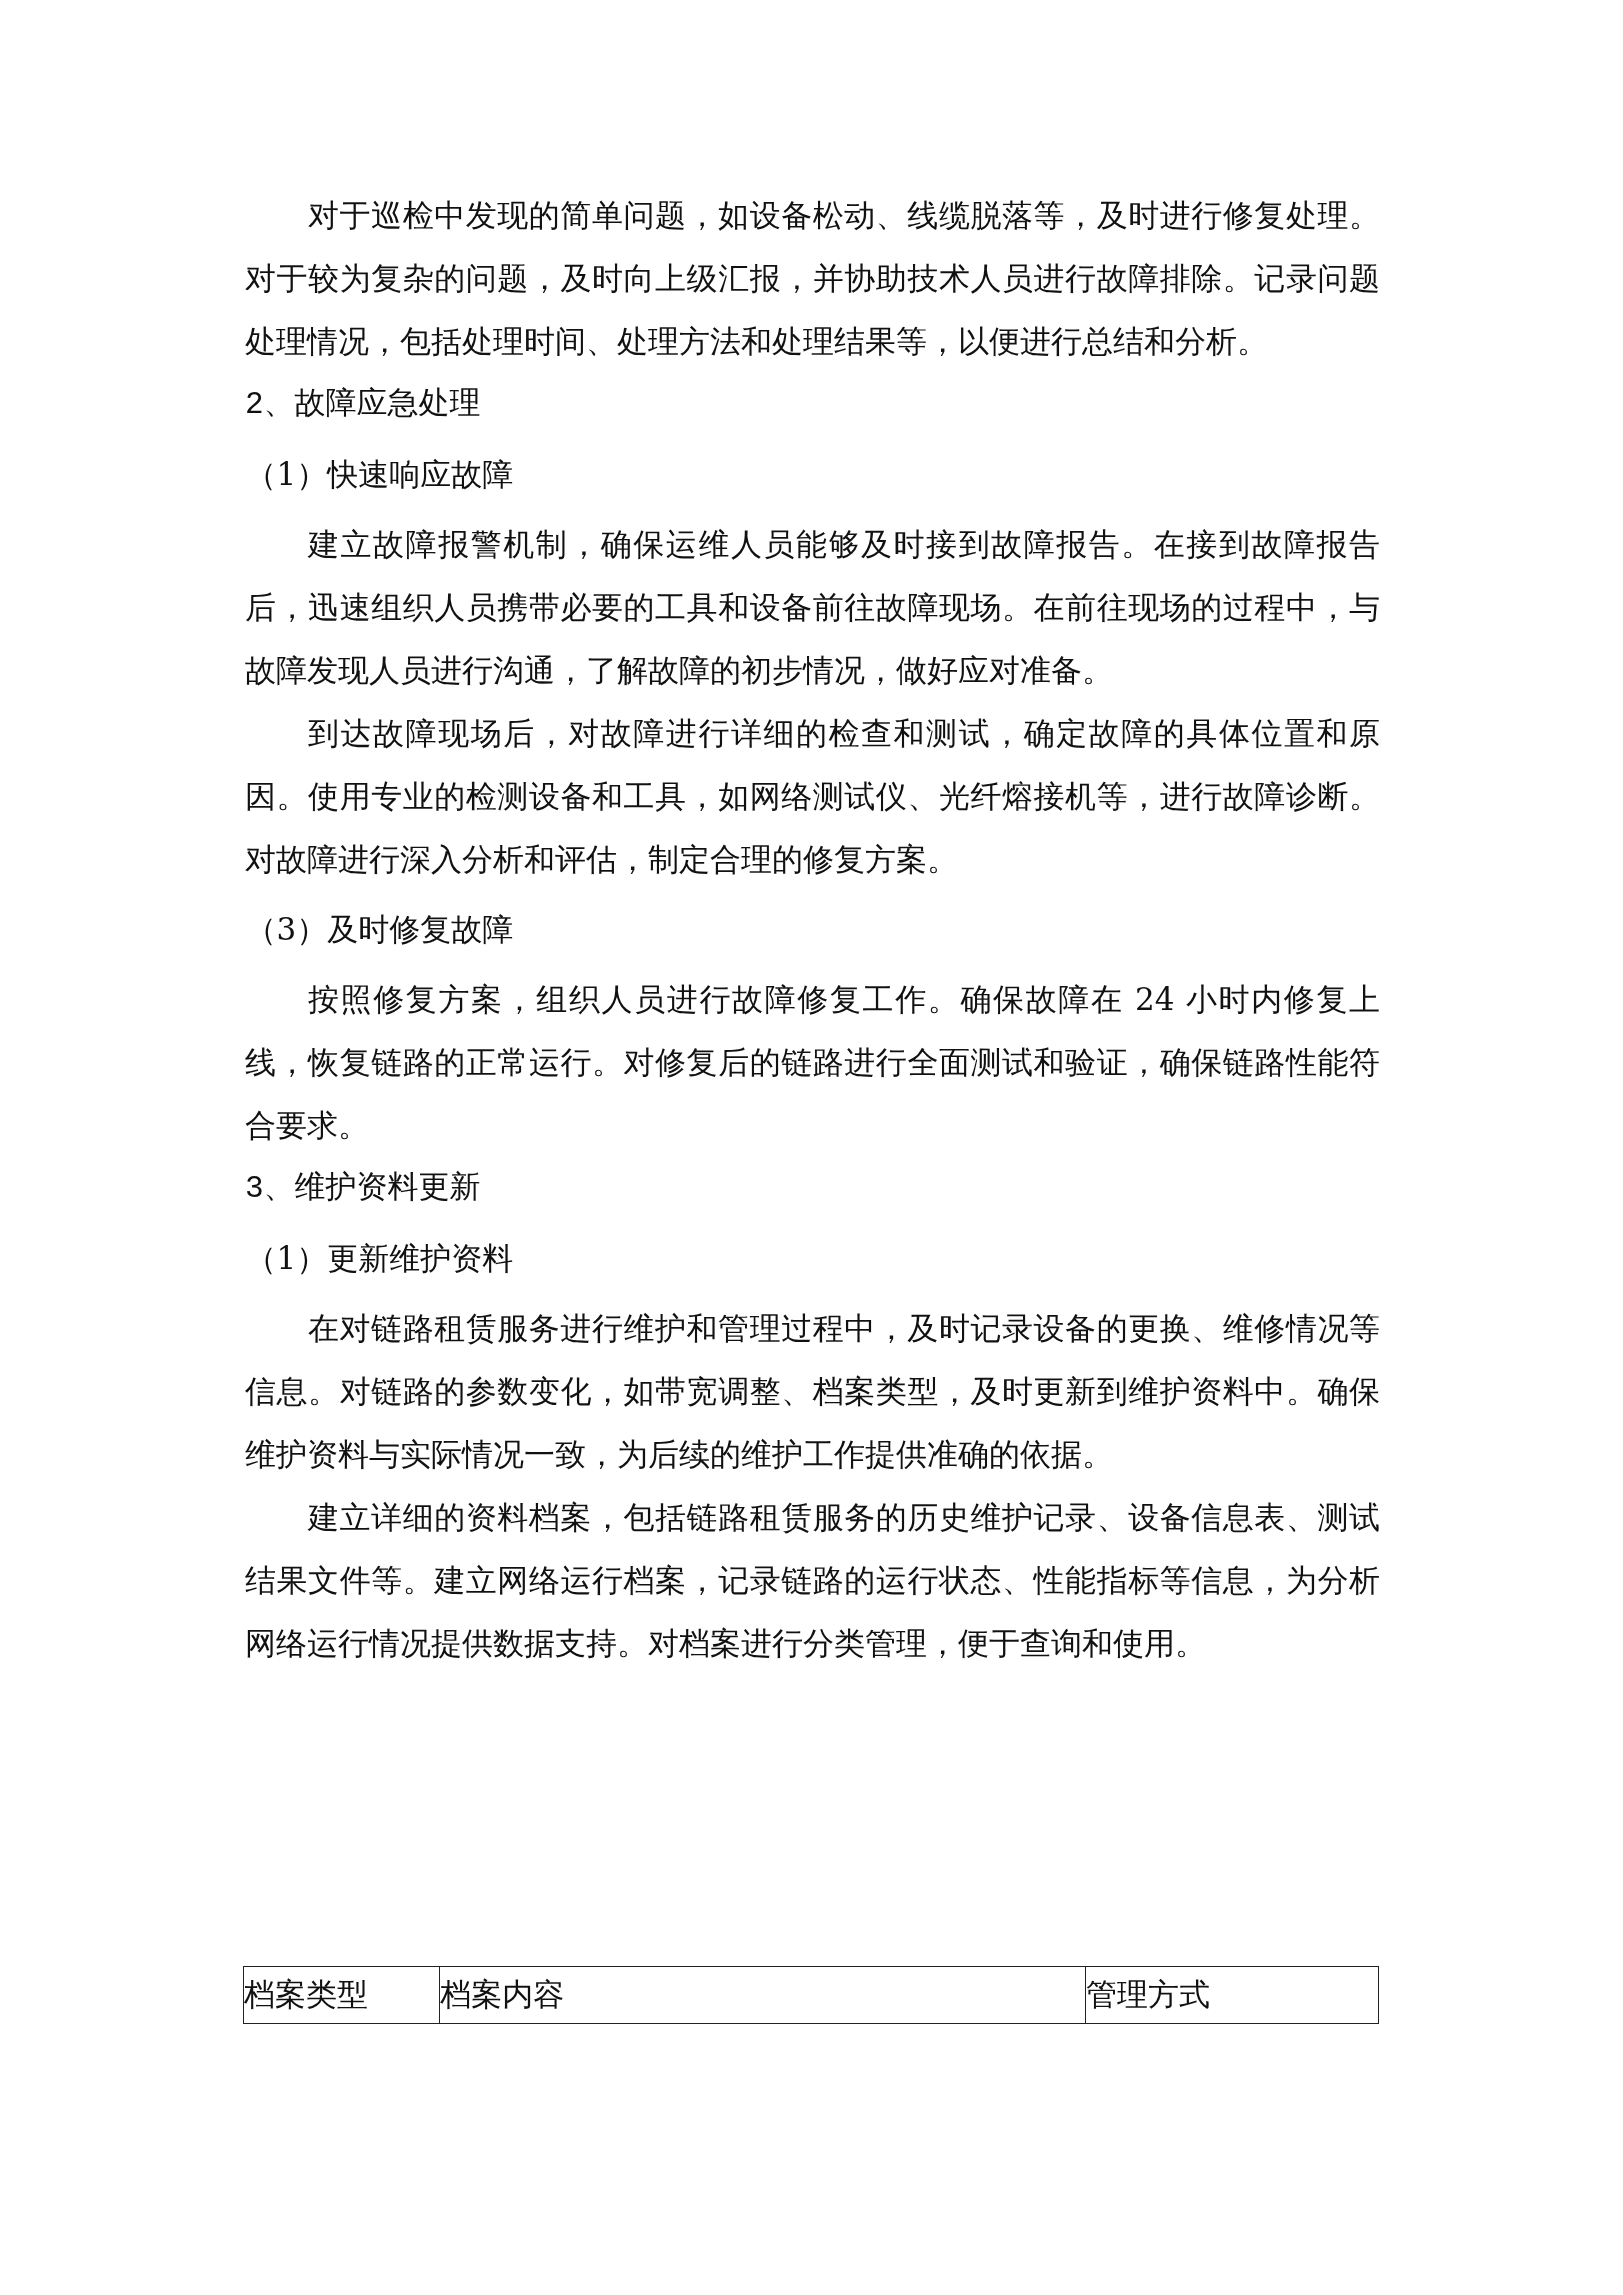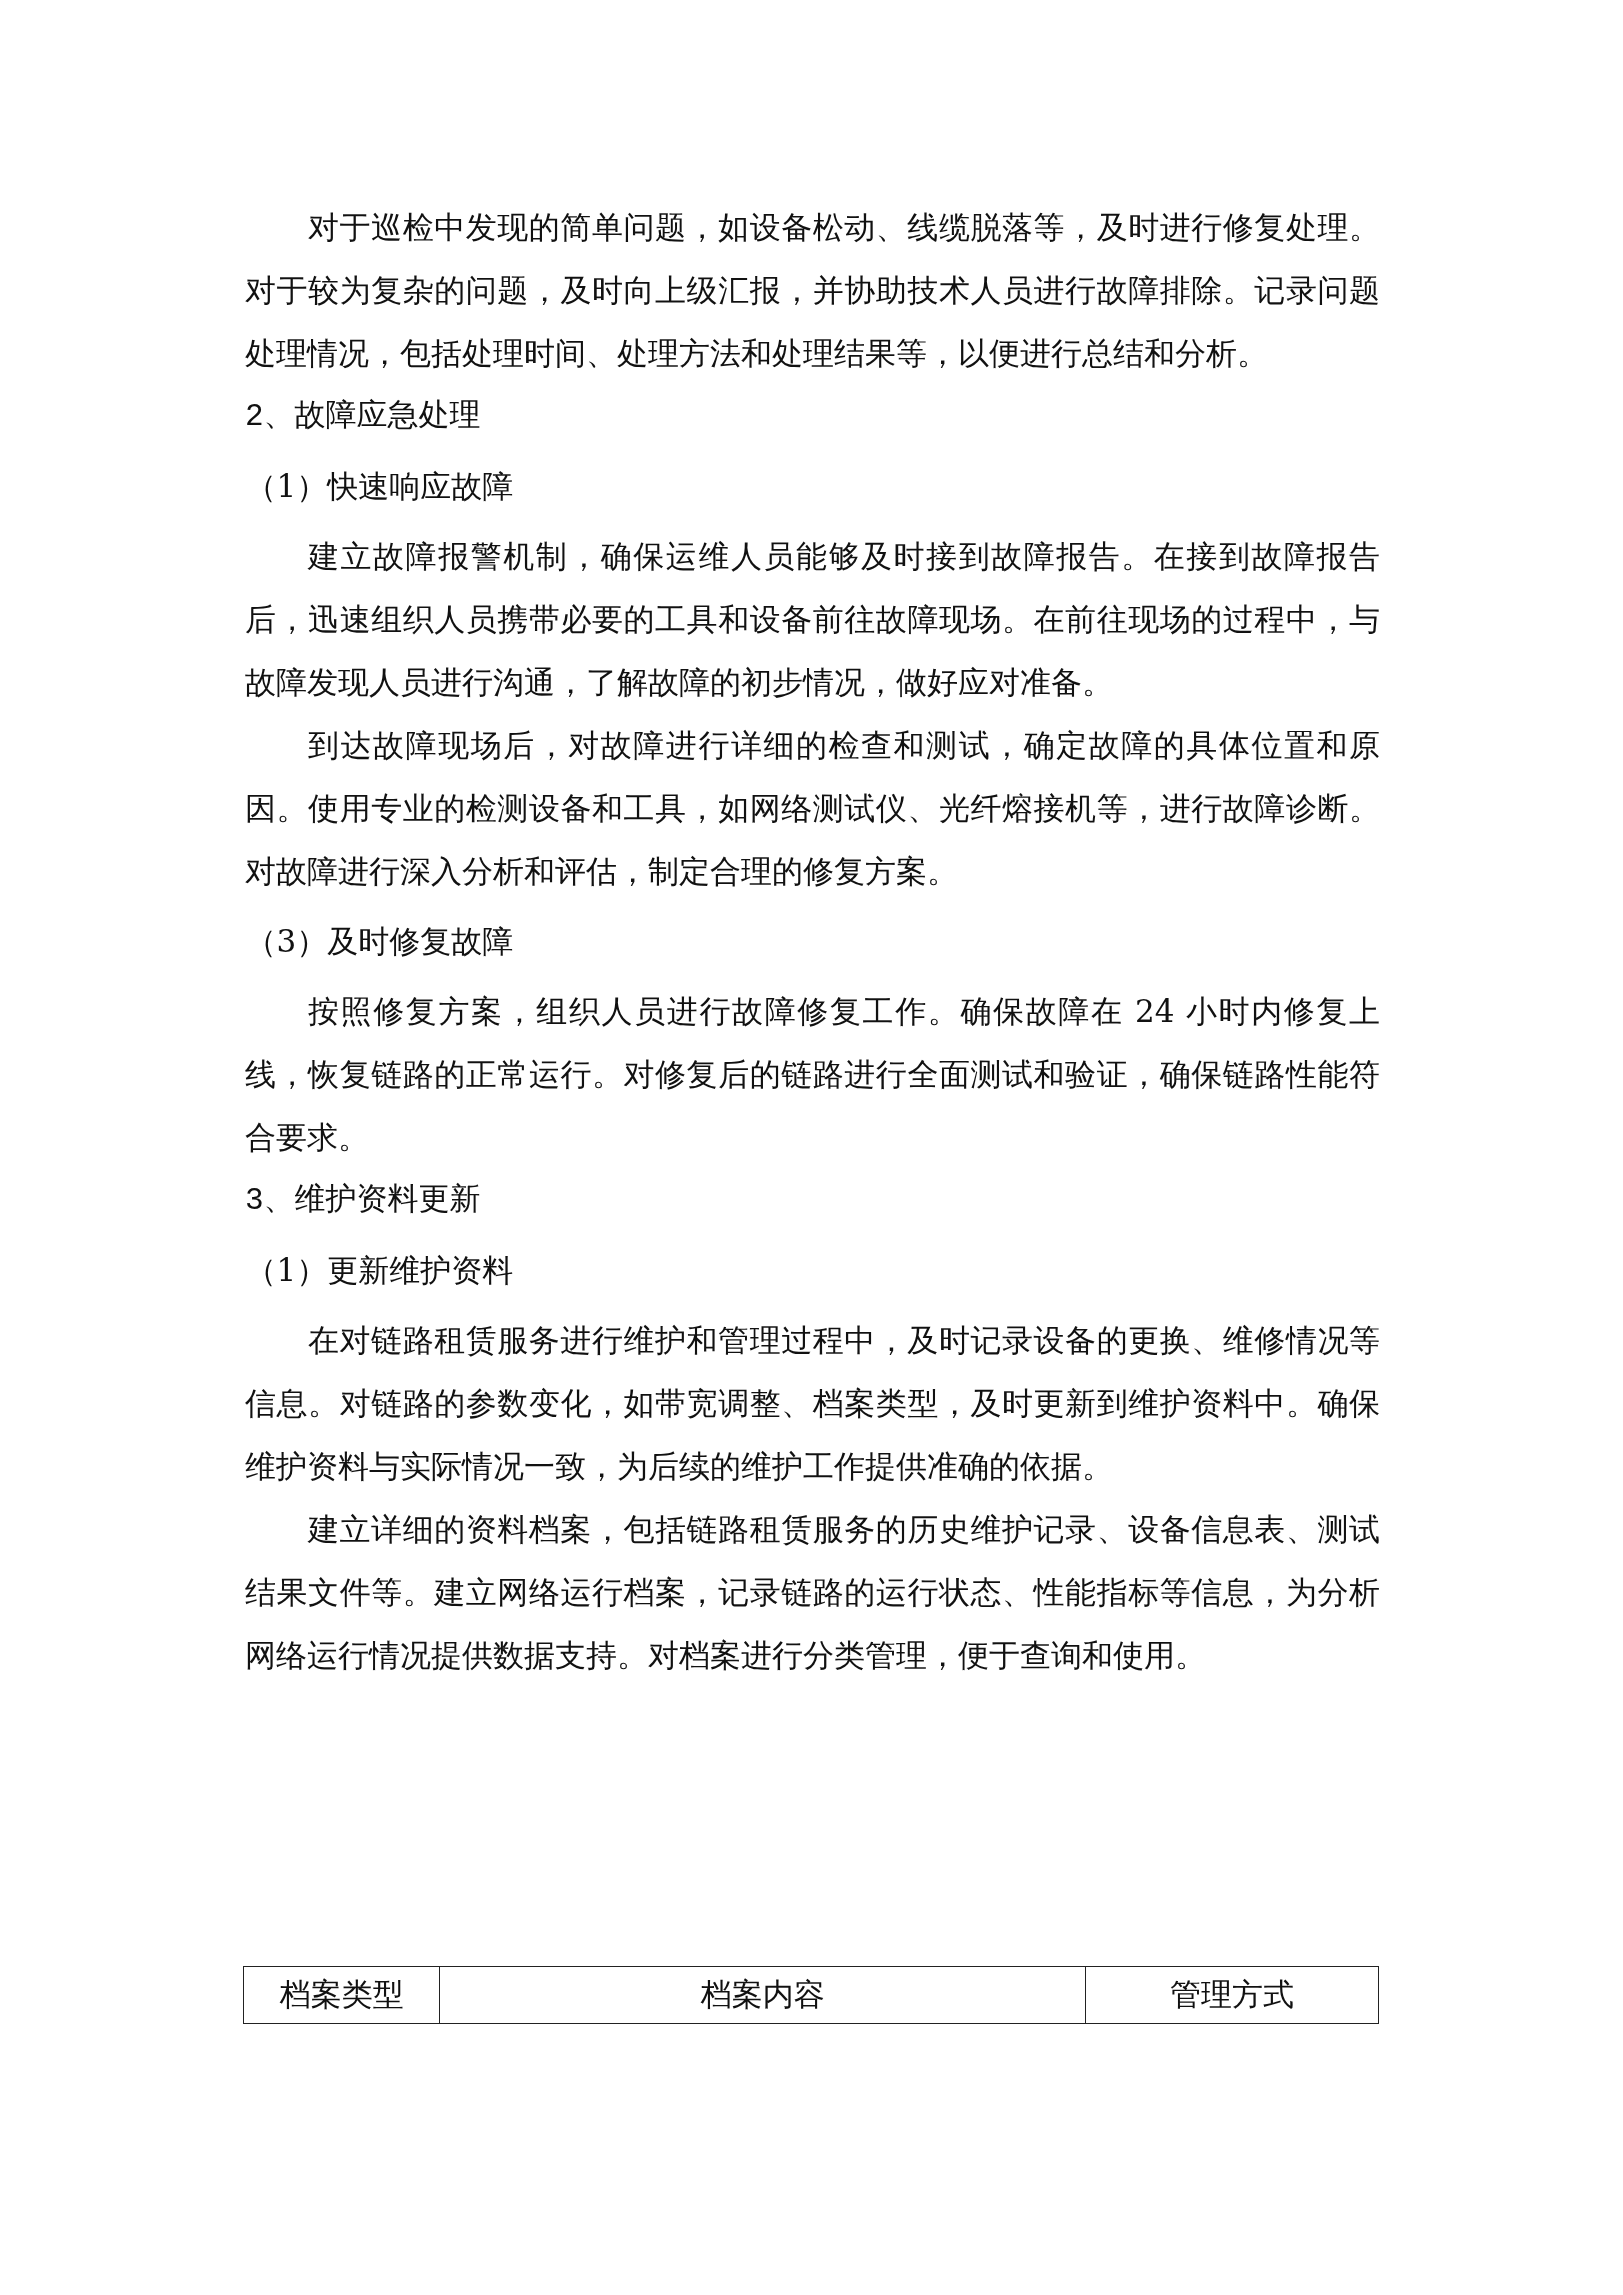--- a/index.html
+++ b/index.html
@@ -1,34 +1,34 @@
 <!DOCTYPE html>
 <html style="font-size:10.5px"><head>
 <meta charset="utf-8">
 <style>
   html, body { margin: 0; padding: 0; background: #ffffff; }
   body { width: 1623px; height: 2295px; position: relative; overflow: hidden; }
   .page {
-    position: absolute; left: 245px; top: 196px; width: 1135px;
+    position: absolute; left: 245px; top: 184px; width: 1135px;
     font-family: "DejaVu Serif", "Liberation Serif", serif;
     font-size: 31px; color: #111111; line-height: 63px;
   }
   .p { margin: 0; text-align: justify; text-align-last: left; }
   .indent { text-indent: 63px; }
   .h2 { margin: 0; line-height: 63px; font-family: Liberation Mono, monospace; }
   .h3 { margin: 7px; line-height: 63px; text-indent: -6.5px; }
   table.archive {
     position: absolute; left: 243px; top: 1966px; width: 1136px;
     border-collapse: collapse;
     font-family: "DejaVu Serif", "Liberation Serif", serif;
     font-size: 31px; color: #111111;
   }
   table.archive th {
     font-weight: normal; border: 1.3px solid #222222; height: 56px;
-    text-align: center; vertical-align: middle; padding: 0;
+    text-align: left; vertical-align: middle; padding: 0;
   }
   table.archive th.c1 { width: 196px; }
   table.archive th.c2 { width: 647px; }
   table.archive th.c3 { width: 293px; }
 </style>
 </head>
 <body>
 
 <div class="page">
   <p class="p indent">对于巡检中发现的简单问题，如设备松动、线缆脱落等，及时进行修复处理。对于较为复杂的问题，及时向上级汇报，并协助技术人员进行故障排除。记录问题处理情况，包括处理时间、处理方法和处理结果等，以便进行总结和分析。</p>

